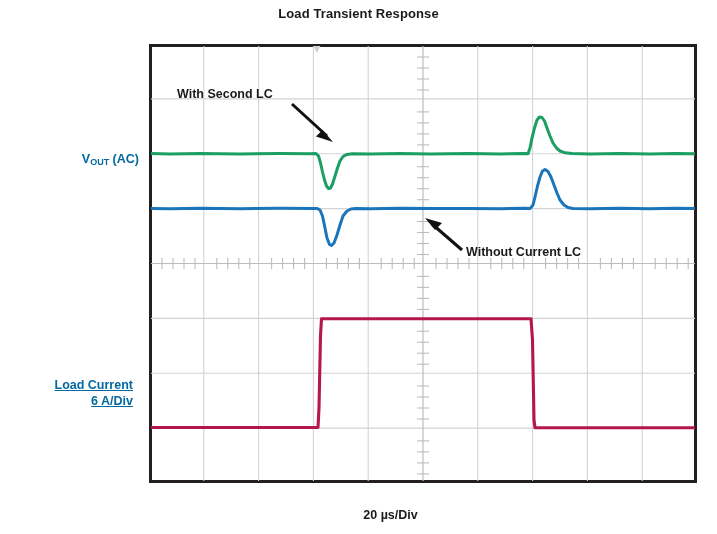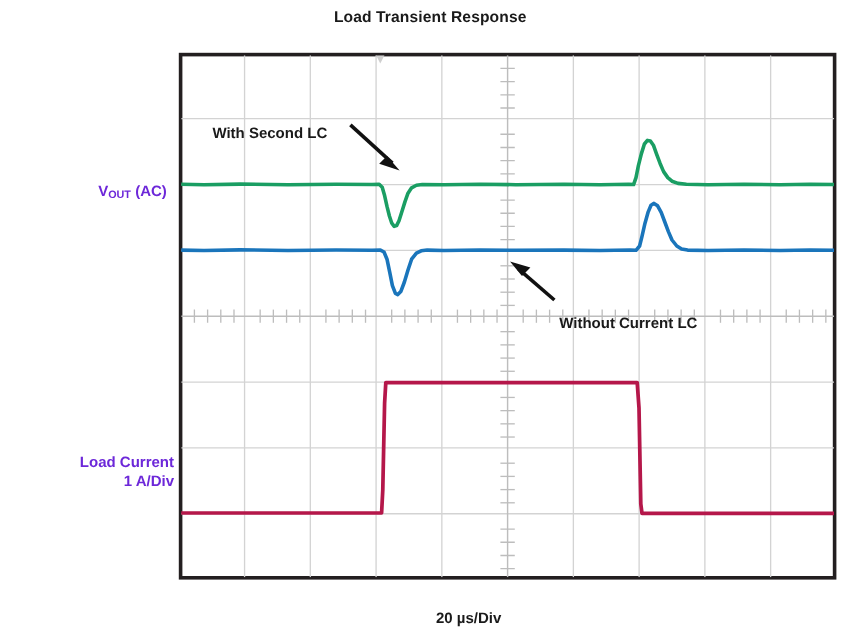--- a/index.html
+++ b/index.html
@@ -13,30 +13,30 @@
     position:absolute;left:0;top:6px;width:717px;text-align:center;
     font-size:13px;font-weight:bold;letter-spacing:.1px;color:#1a1a1a;
   }
   #plot-frame{
     position:absolute;left:149px;top:44px;width:548px;height:439px;
     border:3px solid #231f20;box-sizing:border-box;background:#fff;
   }
   #plot-svg{position:absolute;left:0;top:0;width:717px;height:534px;pointer-events:none;}
   .axis-label{
     position:absolute;font-size:12.5px;font-weight:bold;line-height:1.25;
-    color:#6d28d9;white-space:nowrap;
+    color:#0369a1;white-space:nowrap;
   }
   #vout-label{left:16px;top:152px;width:123px;text-align:right;}
-  #load-label{left:12px;top:378px;width:133px;text-align:right;}
+  #load-label{left:0;top:378px;width:133px;text-align:right;text-decoration:underline;}
   #time-label{
     position:absolute;left:0;top:508px;width:717px;text-align:center;
     font-size:12.5px;font-weight:bold;color:#1a1a1a;padding-left:32px;
   }
   .annot{
-    position:absolute;font-size:12.5px;font-weight:bold;color:#1a1a1a;white-space:nowrap;margin-top:17px;
+    position:absolute;font-size:12.5px;font-weight:bold;color:#1a1a1a;white-space:nowrap;
   }
   #annot-with{left:177px;top:87px;}
   #annot-without{left:466px;top:245px;}
   sub{font-size:9px;vertical-align:baseline;position:relative;top:2px;}
 </style>
 </head>
 <body>
 
 <div id="figure">
 
@@ -196,21 +196,21 @@
   </svg>
 
   <div class="axis-label" id="vout-label">
     <div>
       <span>V</span><sub>OUT</sub><span> (AC)</span>
     </div>
   </div>
 
   <div class="axis-label" id="load-label">
     <div>Load Current</div>
-    <div>1 A/Div</div>
+    <div>6 A/Div</div>
   </div>
 
   <div id="time-label">20 µs/Div</div>
 
   <div class="annot" id="annot-with">With Second LC</div>
   <div class="annot" id="annot-without">Without Current LC</div>
 
 </div>
 
 </body></html>

